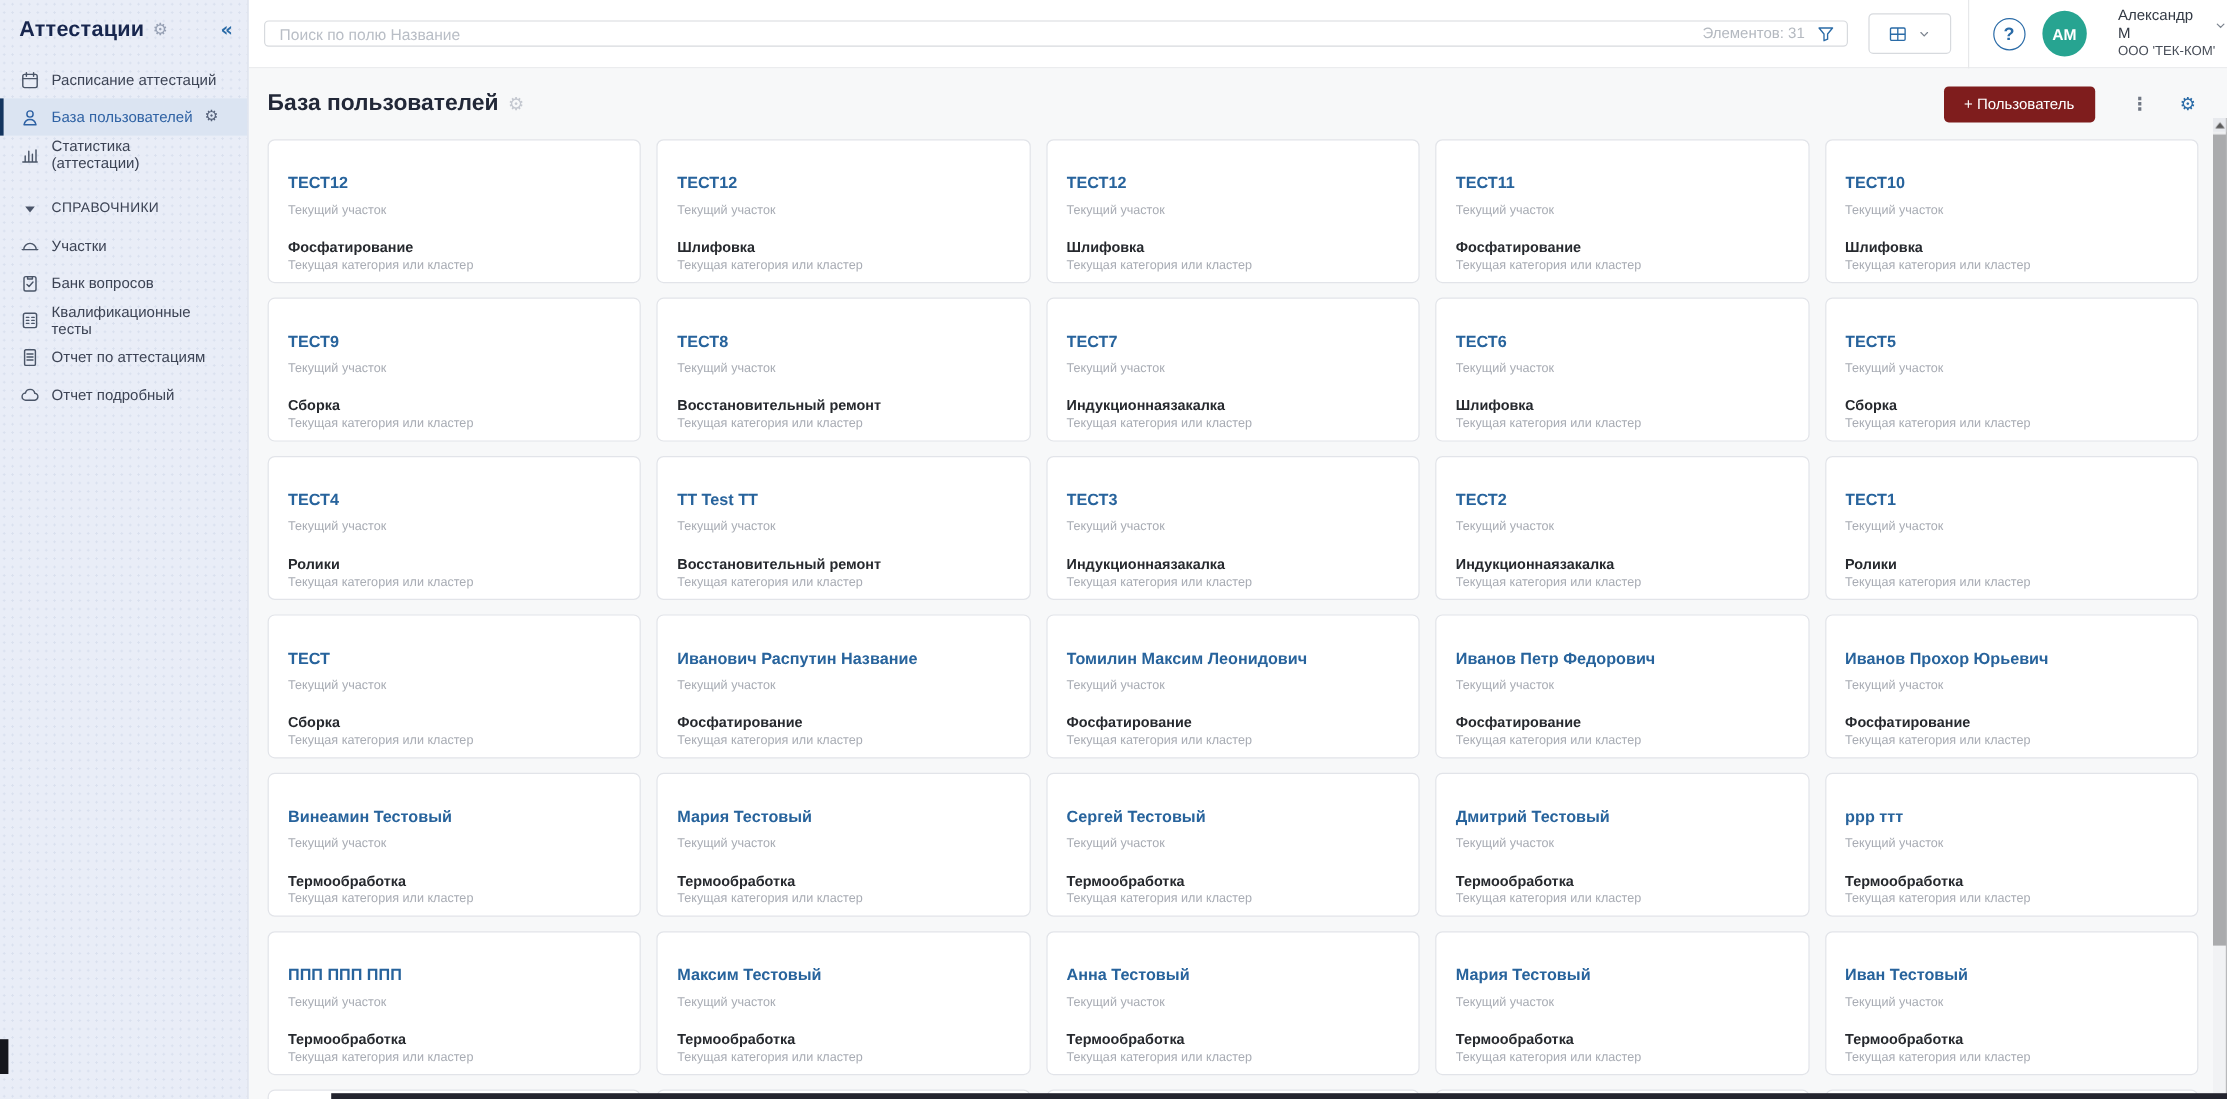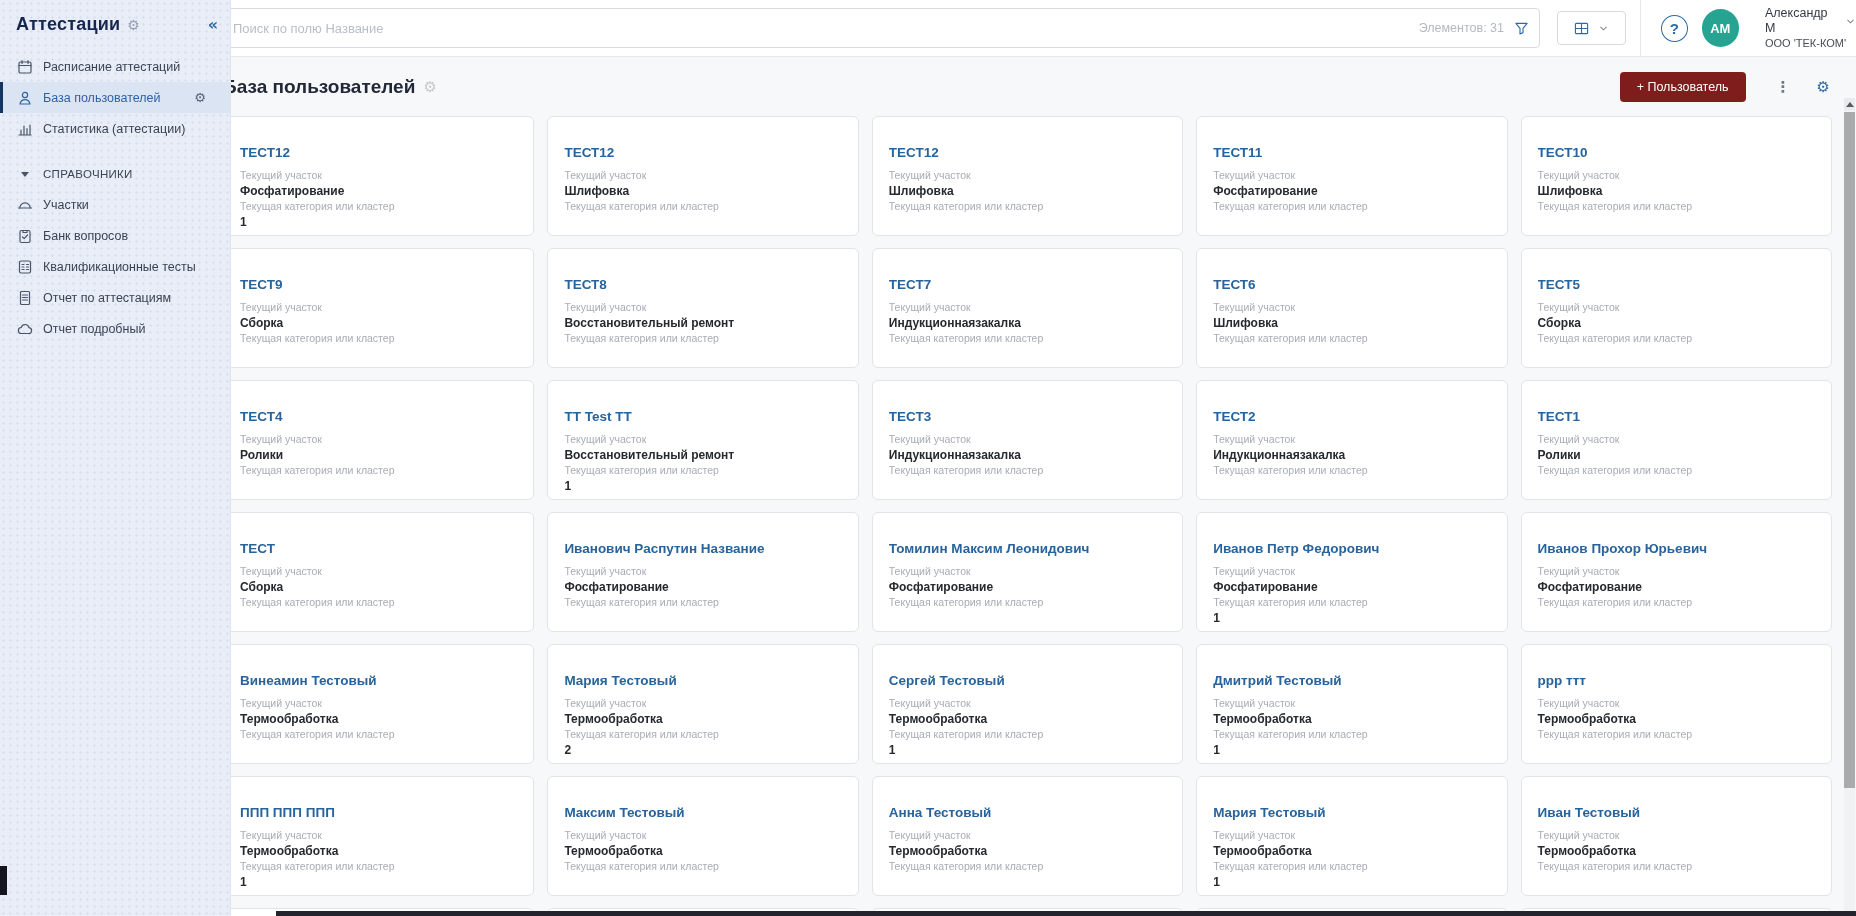--- a/index.html
+++ b/index.html
@@ -1,20 +1,20 @@
 <!DOCTYPE html>
 <html><head>
 <meta charset="utf-8">
 <style>
   * { box-sizing: border-box; margin: 0; padding: 0; }
   html,body { width:1856px; height:916px; overflow:hidden; font-family:"Liberation Sans",sans-serif; background:#f7f8f9; }
   .glyph { font-family:"DejaVu Sans",sans-serif; }
 
   
-  .sidebar { position:fixed; left:0; top:0; bottom:0; width:231px; background:#e9edf7;
+  .sidebar { position:fixed; left:0; top:0; bottom:0; width:207px; background:#e9edf7;
     background-image:radial-gradient(#d9e0ee 1px, transparent 1.1px); background-size:7px 7px;
     border-right:1px solid #dfe3ec; z-index:10; }
   .sb-header { display:flex; align-items:center; padding:14px 12px 10px 16px; }
   .sb-title { font-size:18px; font-weight:bold; color:#17264e; letter-spacing:.2px; }
   .sb-title-gear { color:#96a0b4; font-size:14px; margin-left:7px; }
   .sb-collapse { margin-left:auto; color:#2a6ba7; font-size:16px; font-weight:bold; cursor:pointer; }
   .nav { padding-top:6px; }
   .nav-item { display:flex; align-items:center; height:31px; padding:0 24px 0 14px; font-size:12.5px;
     color:#3c4354; cursor:pointer; border-left:3px solid transparent; }
   .nav-item .nav-icon { width:16px; height:16px; margin-right:10px; color:#4a5568; flex:none; }
@@ -24,21 +24,21 @@
   .nav-gear { margin-left:auto; color:#55617a; font-size:13px; }
   .nav-item.section { margin-top:14px; font-size:11.5px; letter-spacing:.3px; color:#3c4354; }
   .nav-item.section .nav-icon { color:#4a5468; }
   .sb-actions { margin-top:36px; }
   .sb-actions .nav-item { color:#2a6ba7; }
   .sb-actions .nav-icon { color:#2a6ba7; }
 
   
   .topbar { position:fixed; left:207px; right:0; top:0; height:57px; background:#fff;
     border-bottom:1px solid #e7e8ea; display:flex; align-items:center; padding-left:13px; z-index:9; }
-  .search-box { width:1340px; height:40px; border:1px solid #d7dade; border-radius:4px;
+  .search-box { width:1340px; height:22px; border:1px solid #d7dade; border-radius:4px;
     display:flex; align-items:center; padding:0 10px 0 12px; background:#fff; }
   .search-box input { flex:1; border:none; outline:none; font-size:13px; color:#333; font-family:inherit; }
   .search-box input::placeholder { color:#b9bec6; }
   .items-count { color:#b4b9c0; font-size:12.5px; margin-right:10px; white-space:nowrap; }
   .funnel svg { width:15px; height:15px; stroke:#2a6ba7; fill:none; stroke-width:1.2; stroke-linejoin:round; display:block; }
   .view-btn { width:70px; height:34px; border:1px solid #d7dade; border-radius:4px; margin-left:17px;
     display:flex; align-items:center; justify-content:center; gap:9px; background:#fff; cursor:pointer; }
   .view-btn .grid-ic svg { width:15px; height:15px; stroke:#2a6ba7; fill:none; stroke-width:1.2; display:block; }
   .chev svg { width:11px; height:11px; stroke:#7d8590; fill:none; stroke-width:1.5; stroke-linecap:round; display:block; }
   .tb-divider { width:1px; height:57px; background:#e7e8ea; margin-left:14px; }
@@ -58,21 +58,21 @@
   .head-right { margin-left:auto; display:flex; align-items:center; }
   .add-btn { background:#7f1d1d; color:#fff; border:none; border-radius:4px; height:30px; padding:0 17px;
     font-size:12.5px; font-family:inherit; cursor:pointer; }
   .kebab { color:#707784; font-size:15px; font-weight:bold; margin-left:30px; cursor:pointer; }
   .head-gear { color:#2a6ba7; font-size:15px; margin-left:26px; cursor:pointer; }
 
   .cards-grid { display:grid; grid-template-columns:repeat(5,1fr); gap:12px 13px; padding:0 24px 0 16px; }
   .card { background:#fff; border:1px solid #e2e4e9; border-radius:6px; height:120px; padding:28px 16px; overflow:hidden; }
   .card-title { color:#27639c; font-size:13.5px; font-weight:bold; margin-bottom:9px; white-space:nowrap; overflow:hidden; cursor:pointer; }
   .card-label { color:#a8acb4; font-size:10.5px; margin-top:2px; }
-  .card-value { color:#26292e; font-size:12px; font-weight:bold; margin-top:3px; }
+  .card-value { color:#26292e; font-size:12px; font-weight:bold; margin-top:18px; }
   .card.stub { height:120px; }
 
   
   .vscroll { position:fixed; right:1px; top:98px; bottom:0; width:11px; background:#f1f2f4; z-index:20; }
   .vscroll-btn { height:12px; display:flex; align-items:center; justify-content:center; background:#e8eaee; }
   .vscroll-btn .tri { width:0; height:0; border-left:4px solid transparent; border-right:4px solid transparent; border-bottom:5px solid #5a5a5a; }
   .vscroll-thumb { margin-top:2px; height:676px; background:#aaabad; }
   .hscroll { position:fixed; left:276px; right:0; bottom:0; height:5px; background:#23242e; z-index:30; }
   .left-tick { position:fixed; left:0; bottom:21px; width:7px; height:29px; background:#15161d; z-index:30; }
 </style>

